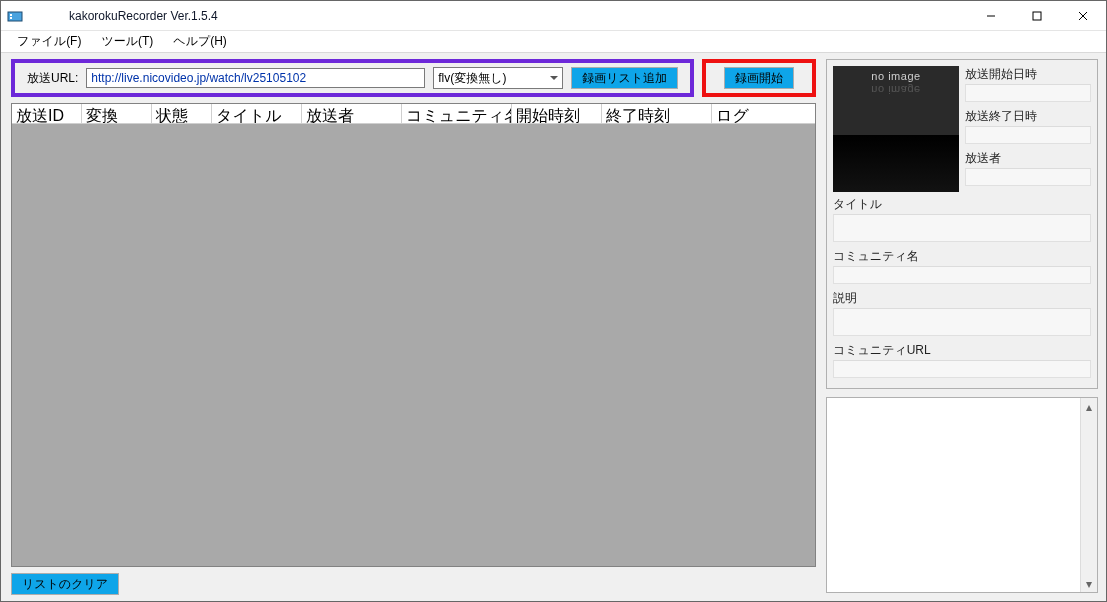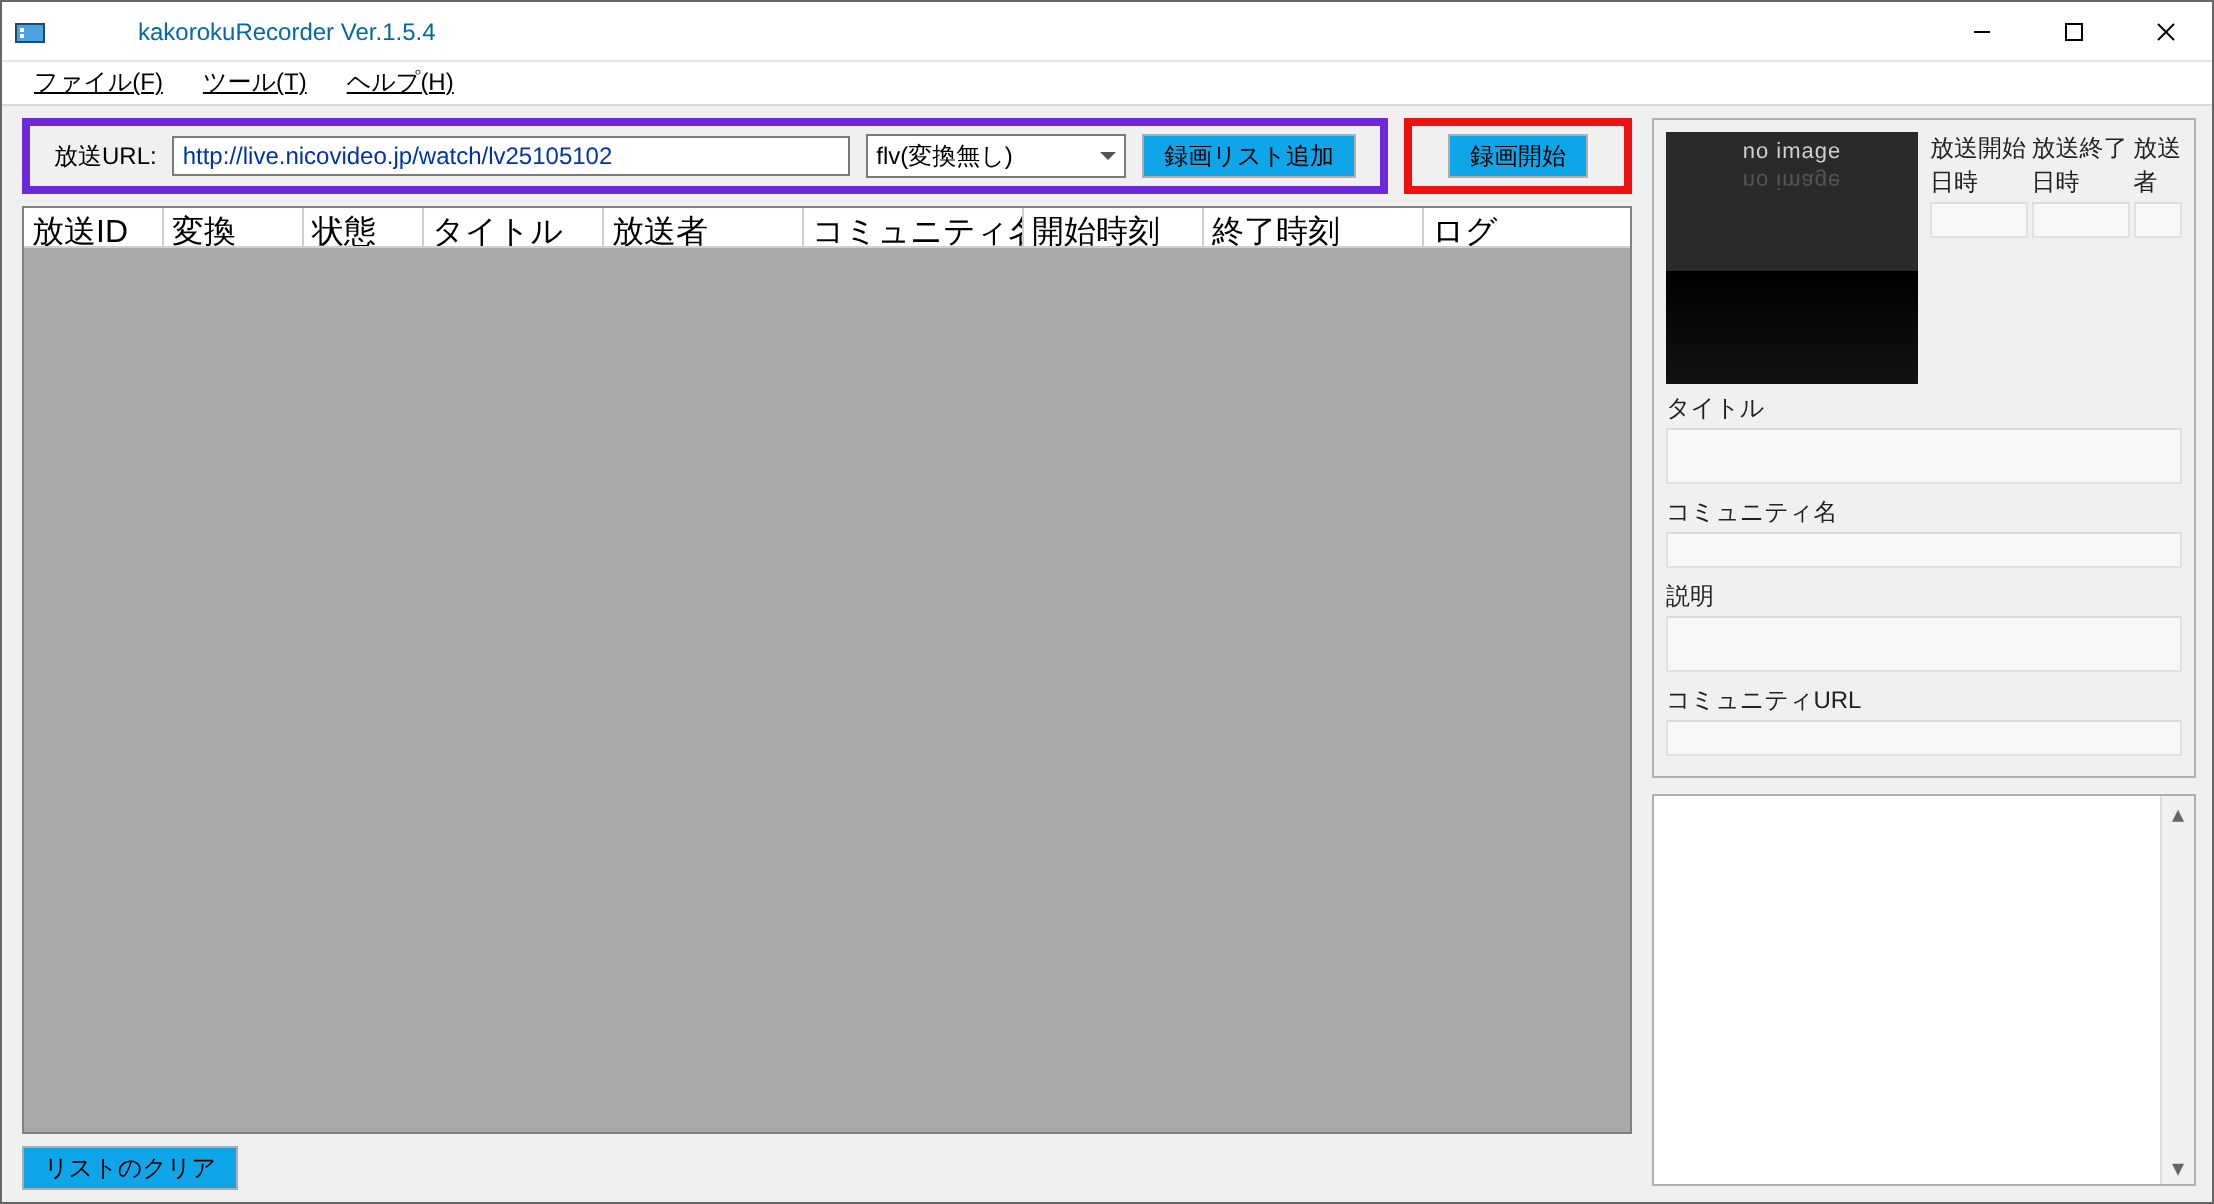--- a/index.html
+++ b/index.html
@@ -21,39 +21,38 @@
     display: flex;
     align-items: center;
     padding: 0 0 0 6px;
     border-bottom: 1px solid #e5e5e5;
   }
   .titlebar .app-icon {
     width: 16px; height: 16px;
     margin-right: 6px;
     display: inline-block;
   }
-  .titlebar .title { flex: 0 0 auto; color: #0369a1; padding-left: 40px; }
+  .titlebar .title { flex: 0 0 auto; color: #0f172a; padding-left: 40px; }
   .titlebar .spacer { flex: 1; }
   .winbtn {
     width: 46px; height: 30px;
     display: flex; align-items: center; justify-content: center;
     color: #000;
   }
 
   .menubar {
     height: 22px;
     display: flex;
     align-items: center;
     padding: 0 6px;
     background: #fff;
     border-bottom: 1px solid #d9d9d9;
   }
   .menuitem {
     padding: 2px 10px;
-    text-decoration: underline;
   }
 
   .content {
     flex: 1;
     display: flex;
     flex-direction: row;
     background: #f0f0f0;
     overflow: hidden;
   }
 
@@ -187,21 +186,21 @@
   }
   .thumb .ni { transform: translateY(4px); letter-spacing: 0.5px;}
   .thumb .mirror {
     transform: scaleY(-1) translateY(-6px);
     opacity: 0.25;
     letter-spacing: 0.5px;
   }
   .info-fields-right {
     flex: 1;
     display: flex;
-    flex-direction: row;
+    flex-direction: column;
     gap: 2px;
   }
   .field-label { color: #222; }
   .field-box {
     height: 18px;
     background: #f7f7f7;
     border: 1px solid #e0e0e0;
     border-top-color: #dcdcdc;
   }
   .info-fields-below {

